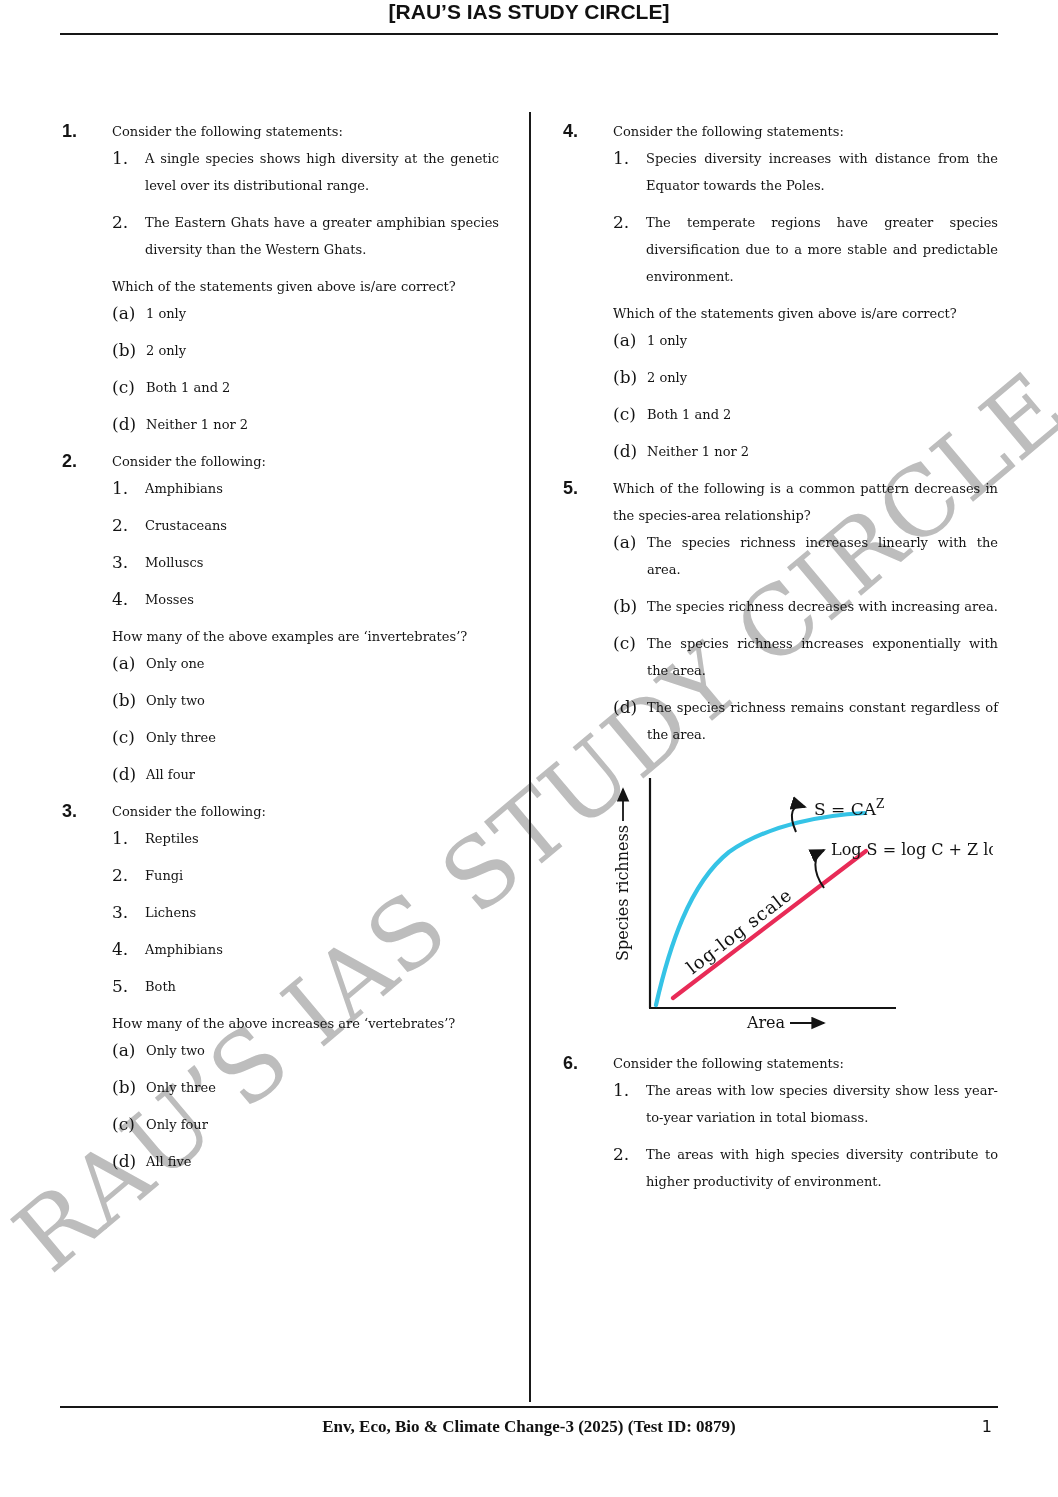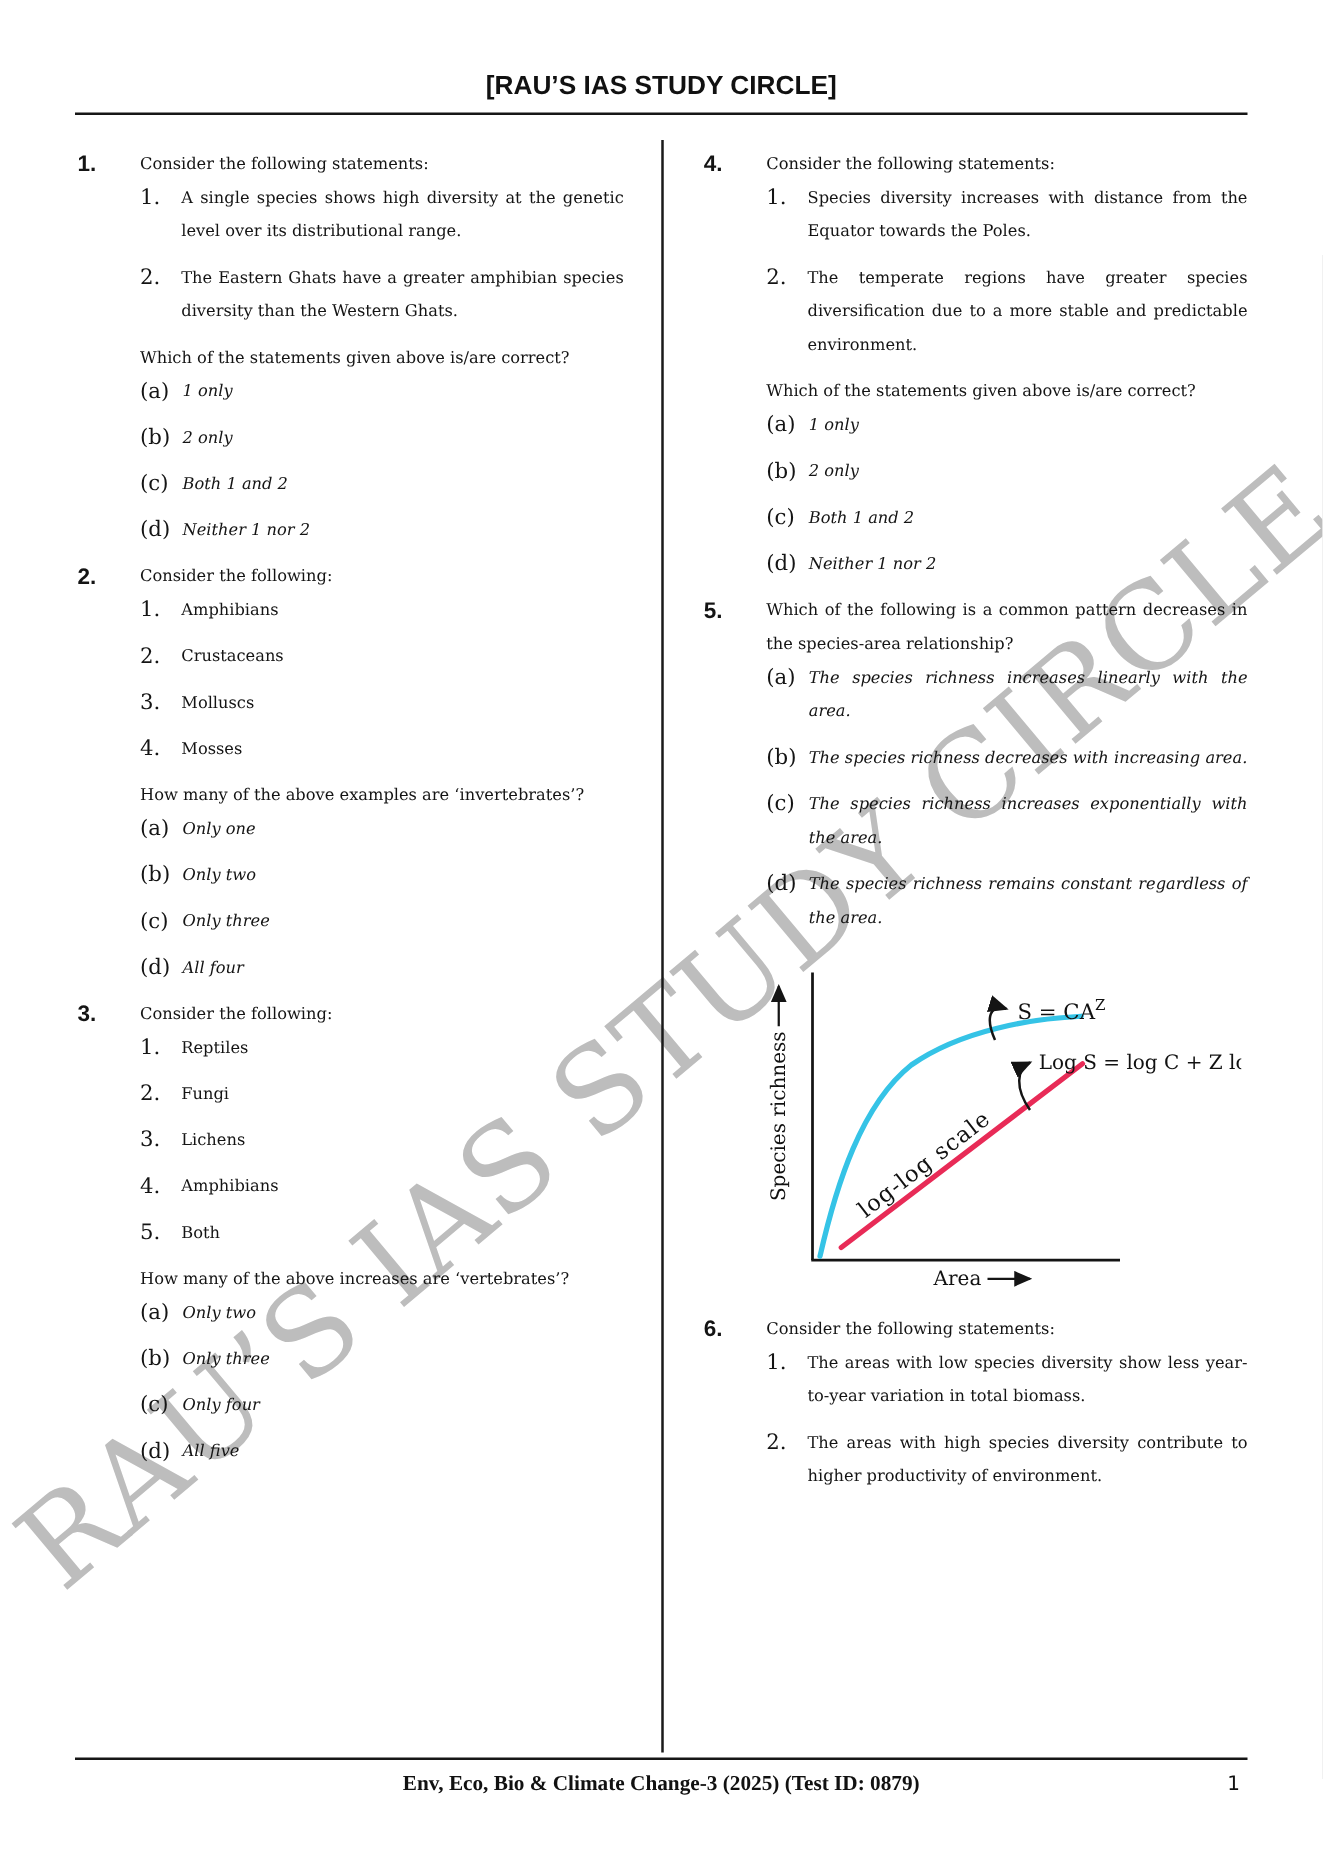--- a/index.html
+++ b/index.html
@@ -11,21 +11,21 @@
   
   .watermark{
     position:absolute;left:540px;top:822px;z-index:0;
     transform:translate(-50%,-50%) rotate(-40deg);
     font-family:"DejaVu Serif",serif;font-size:95px;letter-spacing:1px;
     color:#bdbdbd;white-space:nowrap;user-select:none;
   }
   
   .header{position:absolute;top:0;left:60px;right:60px;z-index:1;}
   .header-title{
-    padding-top:57px;text-align:center;
+    text-align:center;
     font-family:"Liberation Sans",sans-serif;font-weight:bold;
     font-size:21px;letter-spacing:0px;color:#111;
   }
   .header-rule{border-bottom:2.4px solid #161616;margin-top:9px;}
   
   .columns{
     position:absolute;top:112px;left:60px;right:60px;bottom:95px;
     display:flex;z-index:1;
   }
   .col{box-sizing:border-box;}
@@ -40,21 +40,21 @@
   .qbody{flex:1;min-width:0;}
   .qbody p{margin:0;}
   .intro,.stem,.si-text,.opt-text{font-size:13px;line-height:27px;}
   .intro{margin-bottom:10px;text-align:justify;}
   .stem{margin-bottom:10px;text-align:justify;}
   .subitem{display:flex;margin-bottom:10px;}
   .si-num{width:33px;flex:none;font-size:17px;line-height:27px;}
   .si-text{flex:1;text-align:justify;}
   .opt{display:flex;margin-bottom:10px;}
   .opt-label{width:34px;flex:none;font-size:17px;line-height:27px;}
-  .opt-text{flex:1;text-align:justify;font-style:italic;}
+  .opt-text{flex:1;text-align:justify;}
   
   #chart-holder{margin:14px 0 6px -20px;}
   #chart-holder svg text{font-family:"DejaVu Serif",serif;fill:#111;}
   
   .footer{
     position:absolute;left:60px;right:60px;top:1406px;z-index:1;
     border-top:2.4px solid #161616;padding-top:9px;
   }
   .footer-title{
     text-align:center;font-family:Liberation Serif, serif;

